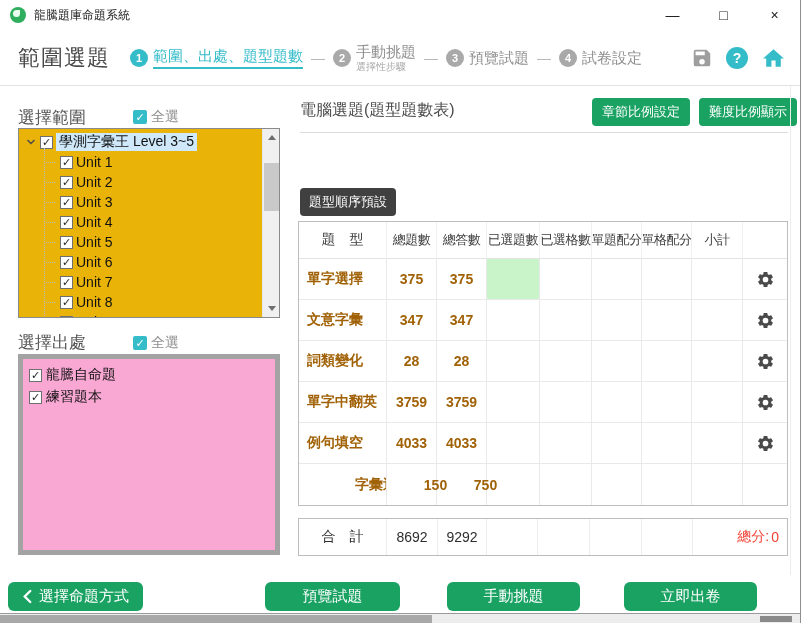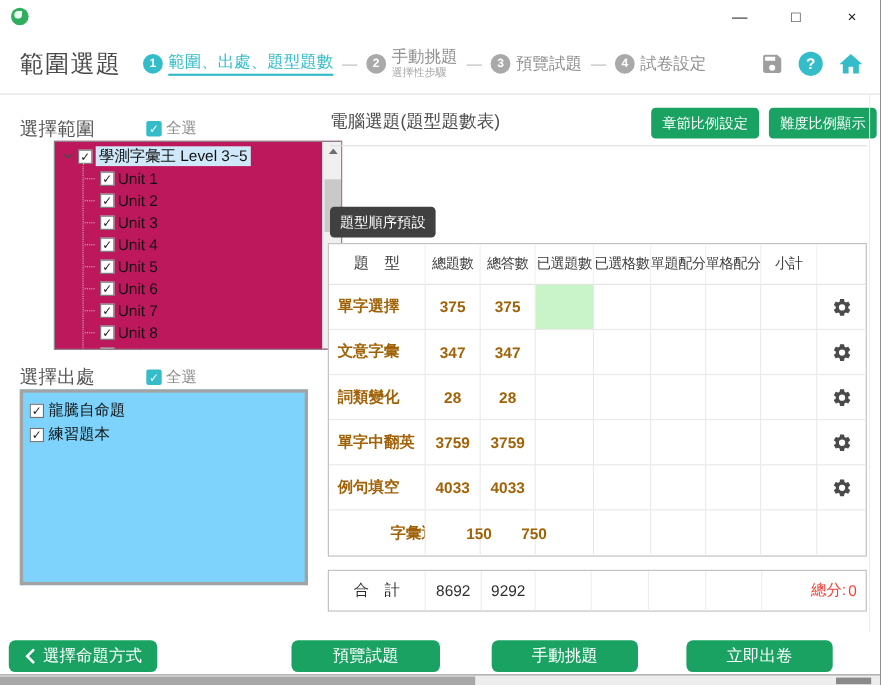--- a/index.html
+++ b/index.html
@@ -31,35 +31,35 @@
   .helpcirc{width:22px;height:22px;border-radius:50%;background:#35bcc9;color:#fff;font-size:14px;font-weight:bold;display:flex;align-items:center;justify-content:center;}
 
   
   .side-title{position:absolute;font-size:17px;color:#555;}
   .selall{position:absolute;display:flex;align-items:center;gap:4px;cursor:pointer;}
   .cb-teal{width:14px;height:14px;border-radius:2px;background:#35bcc9;color:#fff;font-size:11px;display:flex;align-items:center;justify-content:center;}
   .cb-teal::after{content:"✓";}
   .selall-label{font-size:14px;color:#8f8f8f;}
   .cb{width:13px;height:13px;border:1px solid #6f6f6f;background:#fff;color:#222;font-size:11px;display:inline-flex;align-items:center;justify-content:center;flex:0 0 auto;}
   .cb::after{content:"✓";}
-  .treebox{position:absolute;left:18px;top:128px;width:262px;height:190px;border:1px solid #8a8a8a;background:#be185d;overflow:hidden;margin-left:31px;}
+  .treebox{position:absolute;left:18px;top:128px;width:262px;height:190px;border:1px solid #8a8a8a;background:#eab308;overflow:hidden;}
   .treecontent{position:absolute;left:0;top:0;right:17px;bottom:0;padding:3px 0 0 6px;overflow:hidden;}
   .trow-root{display:flex;align-items:center;gap:3px;height:20px;cursor:pointer;}
   .root-label{font-size:14px;color:#111;background:#cfe9fb;padding:0 3px;white-space:nowrap;}
   .units{position:relative;margin-left:33px;}
   .units::before{content:"";position:absolute;left:-14px;top:-4px;bottom:12px;border-left:1px dotted #bdbdbd;}
   .unit{display:flex;align-items:center;gap:3px;height:20px;cursor:pointer;position:relative;}
   .unit::before{content:"";width:9px;border-top:1px dotted #bdbdbd;margin-left:-12px;margin-right:2px;}
   .unit-label{font-size:14px;color:#111;white-space:nowrap;text-align:center;}
   .vscroll{position:absolute;right:0;top:0;bottom:0;width:17px;background:#f0f0f0;border-left:1px solid #e6e6e6;}
   .varrow{position:absolute;left:0;width:17px;height:17px;display:flex;align-items:center;justify-content:center;cursor:pointer;}
   .tri-up{width:0;height:0;border-left:4px solid transparent;border-right:4px solid transparent;border-bottom:5px solid #6e6e6e;}
   .tri-down{width:0;height:0;border-left:4px solid transparent;border-right:4px solid transparent;border-top:5px solid #6e6e6e;}
   .vthumb{position:absolute;left:1px;width:15px;top:34px;height:48px;background:#c9c9c9;cursor:pointer;}
-  .srcbox{position:absolute;left:18px;top:354px;width:262px;height:178px;border:3px solid #a3a3a3;background:#7dd3fc;padding:5px 6px;}
+  .srcbox{position:absolute;left:18px;top:354px;width:262px;height:201px;border:5px solid #a3a3a3;background:#f9a8d4;padding:5px 6px;}
   .srcitem{display:flex;align-items:center;gap:4px;height:22px;cursor:pointer;}
   .src-label{font-size:14px;color:#111;}
 
   
   .main-title{position:absolute;left:300px;top:100px;font-size:16px;color:#4c4c4c;}
   .top-btns{position:absolute;left:592px;top:98px;display:flex;gap:9px;}
   .gbtn{background:#1aa263;color:#fff;border:none;border-radius:4px;font-size:13px;padding:5px 10px;cursor:pointer;white-space:nowrap;}
   .hdiv{position:absolute;left:300px;top:132px;width:488px;border-top:1px solid #dcdcdc;}
   .order-badge{position:absolute;left:300px;top:188px;background:#404040;color:#fff;font-size:13px;padding:5px 9px;border-radius:4px;}
   .qtable{position:absolute;left:298px;top:221px;width:490px;border:1px solid #bdbdbd;background:#fff;}
@@ -84,20 +84,21 @@
   .bstrip-left{position:absolute;left:0;top:1px;width:432px;height:9px;background:#a8a8a8;}
   .bstrip-frag{position:absolute;right:8px;top:2px;width:32px;height:6px;background:#8a8a8a;}
 </style>
 </head>
 <body>
 
 <div class="window">
 
   <div class="titlebar">
     <div class="app-icon"></div>
+    <div class="app-title">龍騰題庫命題系統</div>
     <div class="winbtns">
       <div class="winbtn">—</div>
       <div class="winbtn">□</div>
       <div class="winbtn">×</div>
     </div>
   </div>
 
   <div class="header">
     <div class="page-title">範圍選題</div>
     <div class="steps">

